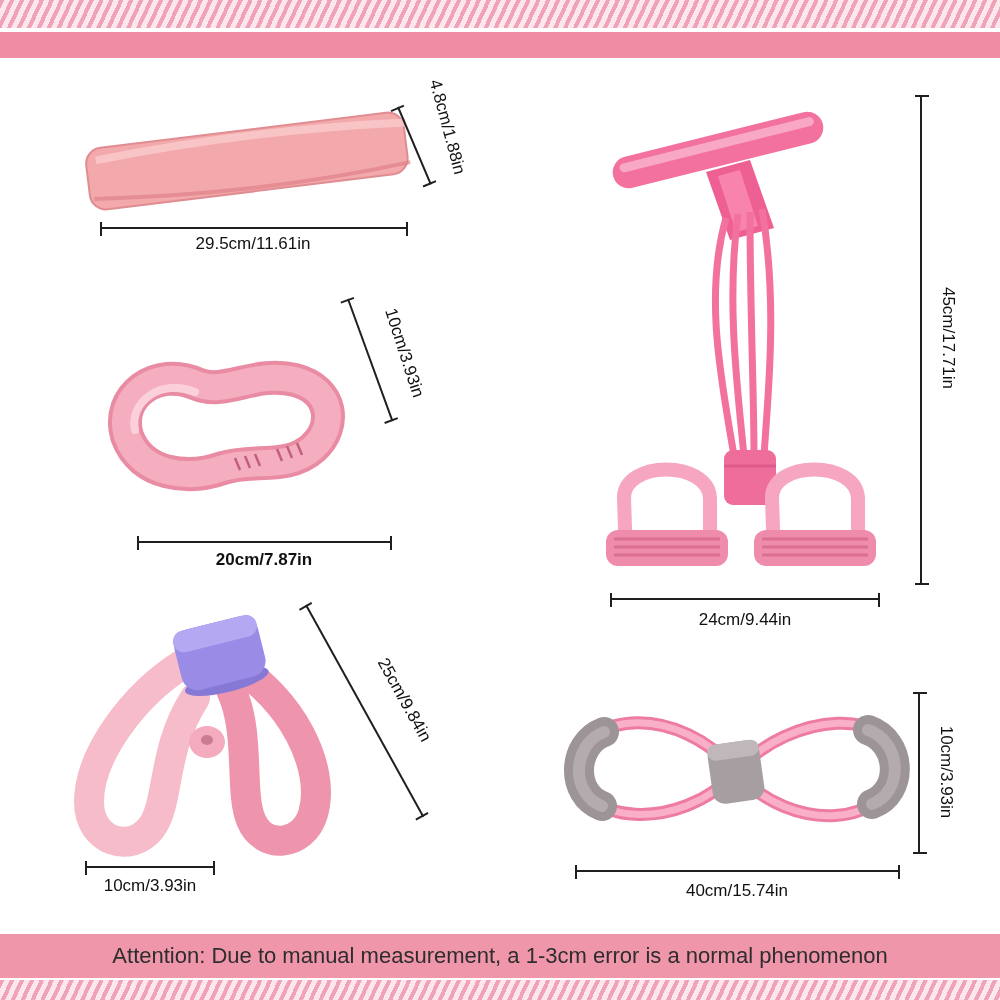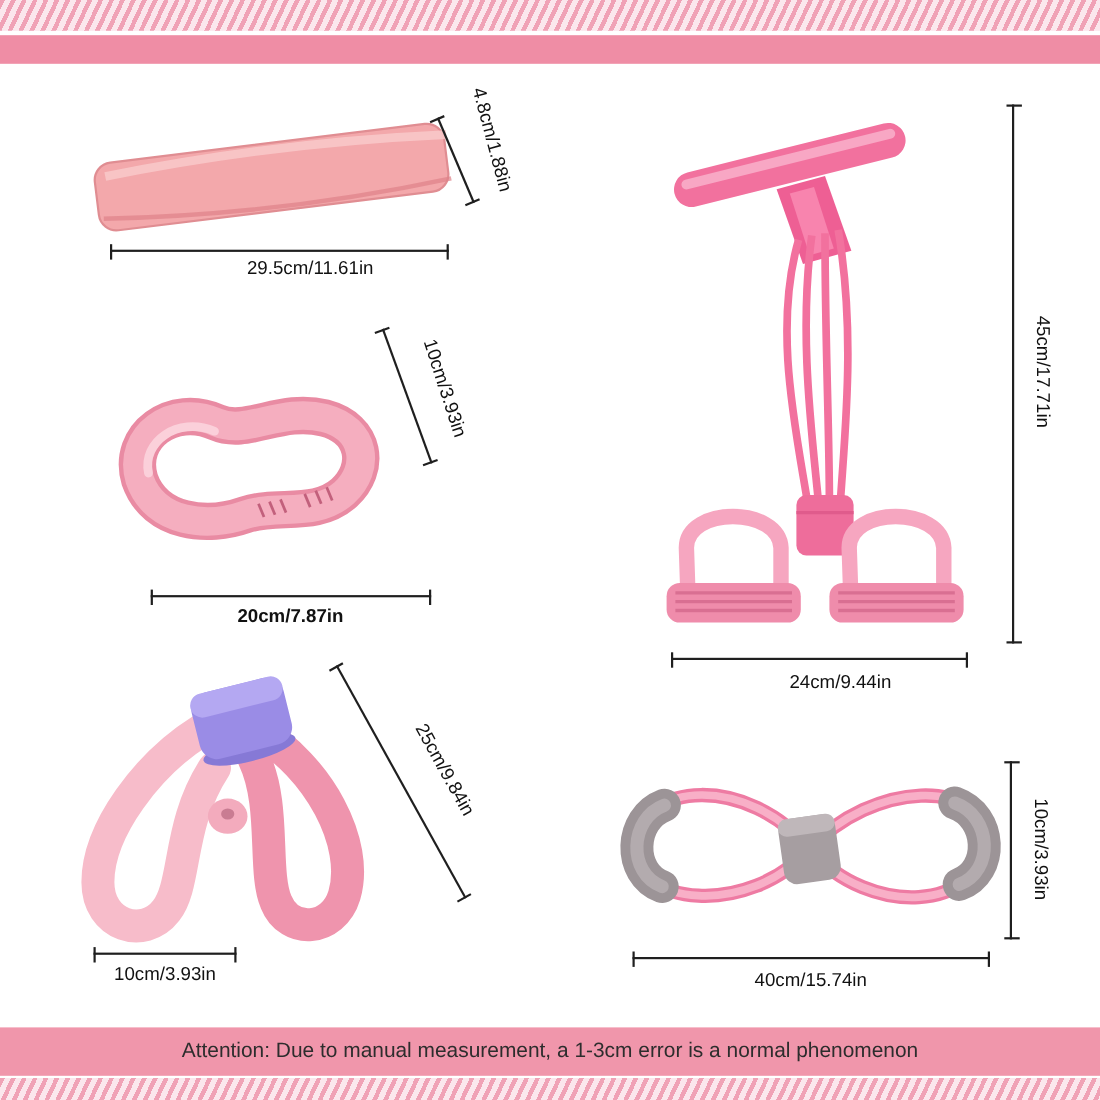--- a/index.html
+++ b/index.html
@@ -8,21 +8,21 @@
     font-family:"Liberation Sans",sans-serif;overflow:hidden;
   }
   .stripes{
     position:absolute;left:0;width:1000px;
     background:repeating-linear-gradient(115deg,#f0a2b6 0 4px,#fbe7ed 4px 9px);
   }
   .bar{position:absolute;left:0;width:1000px;background:#ef8da5;}
   .attention{
     position:absolute;left:0;width:1000px;background:#f096ab;
     display:flex;align-items:center;justify-content:center;
-    color:#2d2d2d;font-size:19px;
+    color:#2d2d2d;font-size:22px;
   }
   .prod{position:absolute;}
   
   .mh{position:absolute;height:0;border-top:2px solid #1f1f1f;}
   .mh::before,.mh::after{content:"";position:absolute;top:-7px;width:2px;height:14px;background:#1f1f1f;}
   .mh::before{left:0}.mh::after{right:0}
   .mv{position:absolute;width:0;border-left:2px solid #1f1f1f;}
   .mv::before,.mv::after{content:"";position:absolute;left:-7px;height:2px;width:14px;background:#1f1f1f;}
   .mv::before{top:0}.mv::after{bottom:0}
   .md{position:absolute;height:0;border-top:2px solid #1f1f1f;transform-origin:0 50%;}
@@ -45,21 +45,21 @@
     <svg width="345" height="125" viewBox="0 0 345 125">
       <g transform="rotate(-7 172 62)">
         <rect x="12" y="30" width="320" height="62" rx="16" fill="#f3a8ab"></rect>
         <rect x="12" y="30" width="320" height="62" rx="16" fill="none" stroke="#e08d92" stroke-width="2"></rect>
         <path d="M22,42 q155,-12 312,0" stroke="#f8c6c8" stroke-width="8" fill="none" opacity="0.9"></path>
         <path d="M16,80 q160,16 318,2" stroke="#de8289" stroke-width="4" fill="none" opacity="0.7"></path>
       </g>
     </svg>
   </div>
   <div class="mh" style="left:100px;top:227px;width:308px;"></div>
-  <div class="lbl" style="left:253px;top:244px;margin-left:29px;">29.5cm/11.61in</div>
+  <div class="lbl" style="left:253px;top:244px;">29.5cm/11.61in</div>
   <div class="md" style="left:398px;top:106px;width:84px;transform:rotate(67deg);"></div>
   <div class="lbl" style="left:447px;top:127px;transform:translate(-50%,-50%) rotate(75deg);">4.8cm/1.88in</div>
 
   <div class="prod" style="left:85px;top:318px;">
     <svg width="275" height="195" viewBox="0 0 275 195">
       <path d="M42,118 C30,78 72,48 112,66 C140,78 170,52 210,62 C248,72 252,108 228,130 C202,153 168,140 138,150 C104,162 56,158 42,118 Z" fill="none" stroke="#e98ba3" stroke-width="34" stroke-linejoin="round"></path>
       <path d="M42,118 C30,78 72,48 112,66 C140,78 170,52 210,62 C248,72 252,108 228,130 C202,153 168,140 138,150 C104,162 56,158 42,118 Z" fill="none" stroke="#f5aebf" stroke-width="26" stroke-linejoin="round"></path>
       <path d="M50,112 C44,84 76,60 110,74" fill="none" stroke="#fbd0da" stroke-width="8" stroke-linecap="round"></path>
       <g stroke="#c2607c" stroke-width="2.5">
         <path d="M150,140 l5,12"></path>
@@ -126,21 +126,21 @@
             <path d="M174,451 h106"></path>
             <path d="M174,459 h106"></path>
             <path d="M174,467 h106"></path>
           </g>
       </g>
     </svg>
   </div>
   <div class="mv" style="left:920px;top:95px;height:490px;"></div>
   <div class="lbl" style="left:948px;top:338px;transform:translate(-50%,-50%) rotate(90deg);">45cm/17.71in</div>
   <div class="mh" style="left:610px;top:598px;width:270px;"></div>
-  <div class="lbl" style="left:745px;top:620px;margin-left:19px;">24cm/9.44in</div>
+  <div class="lbl" style="left:745px;top:620px;">24cm/9.44in</div>
 
   <div class="prod" style="left:552px;top:682px;">
     <svg width="368" height="182" viewBox="0 0 368 182">
       <path d="M184,90 C128,22 30,28 26,86 C23,142 128,152 184,90 C240,28 345,24 342,84 C340,144 240,154 184,90 Z" fill="none" stroke="#ee7ba3" stroke-width="13" stroke-linejoin="round"></path>
       <path d="M184,90 C128,22 30,28 26,86 C23,142 128,152 184,90 C240,28 345,24 342,84 C340,144 240,154 184,90 Z" fill="none" stroke="#f8afc7" stroke-width="7" stroke-linejoin="round"></path>
       <path d="M52,50 C20,62 18,112 50,124" fill="none" stroke="#9c9497" stroke-width="30" stroke-linecap="round"></path>
       <path d="M316,48 C350,60 352,110 320,122" fill="none" stroke="#9c9497" stroke-width="30" stroke-linecap="round"></path>
       <path d="M52,50 C20,62 18,112 50,124" fill="none" stroke="#b3abae" stroke-width="12" stroke-linecap="round"></path>
       <path d="M316,48 C350,60 352,110 320,122" fill="none" stroke="#b3abae" stroke-width="12" stroke-linecap="round"></path>
       <g transform="rotate(-8 184 90)">

